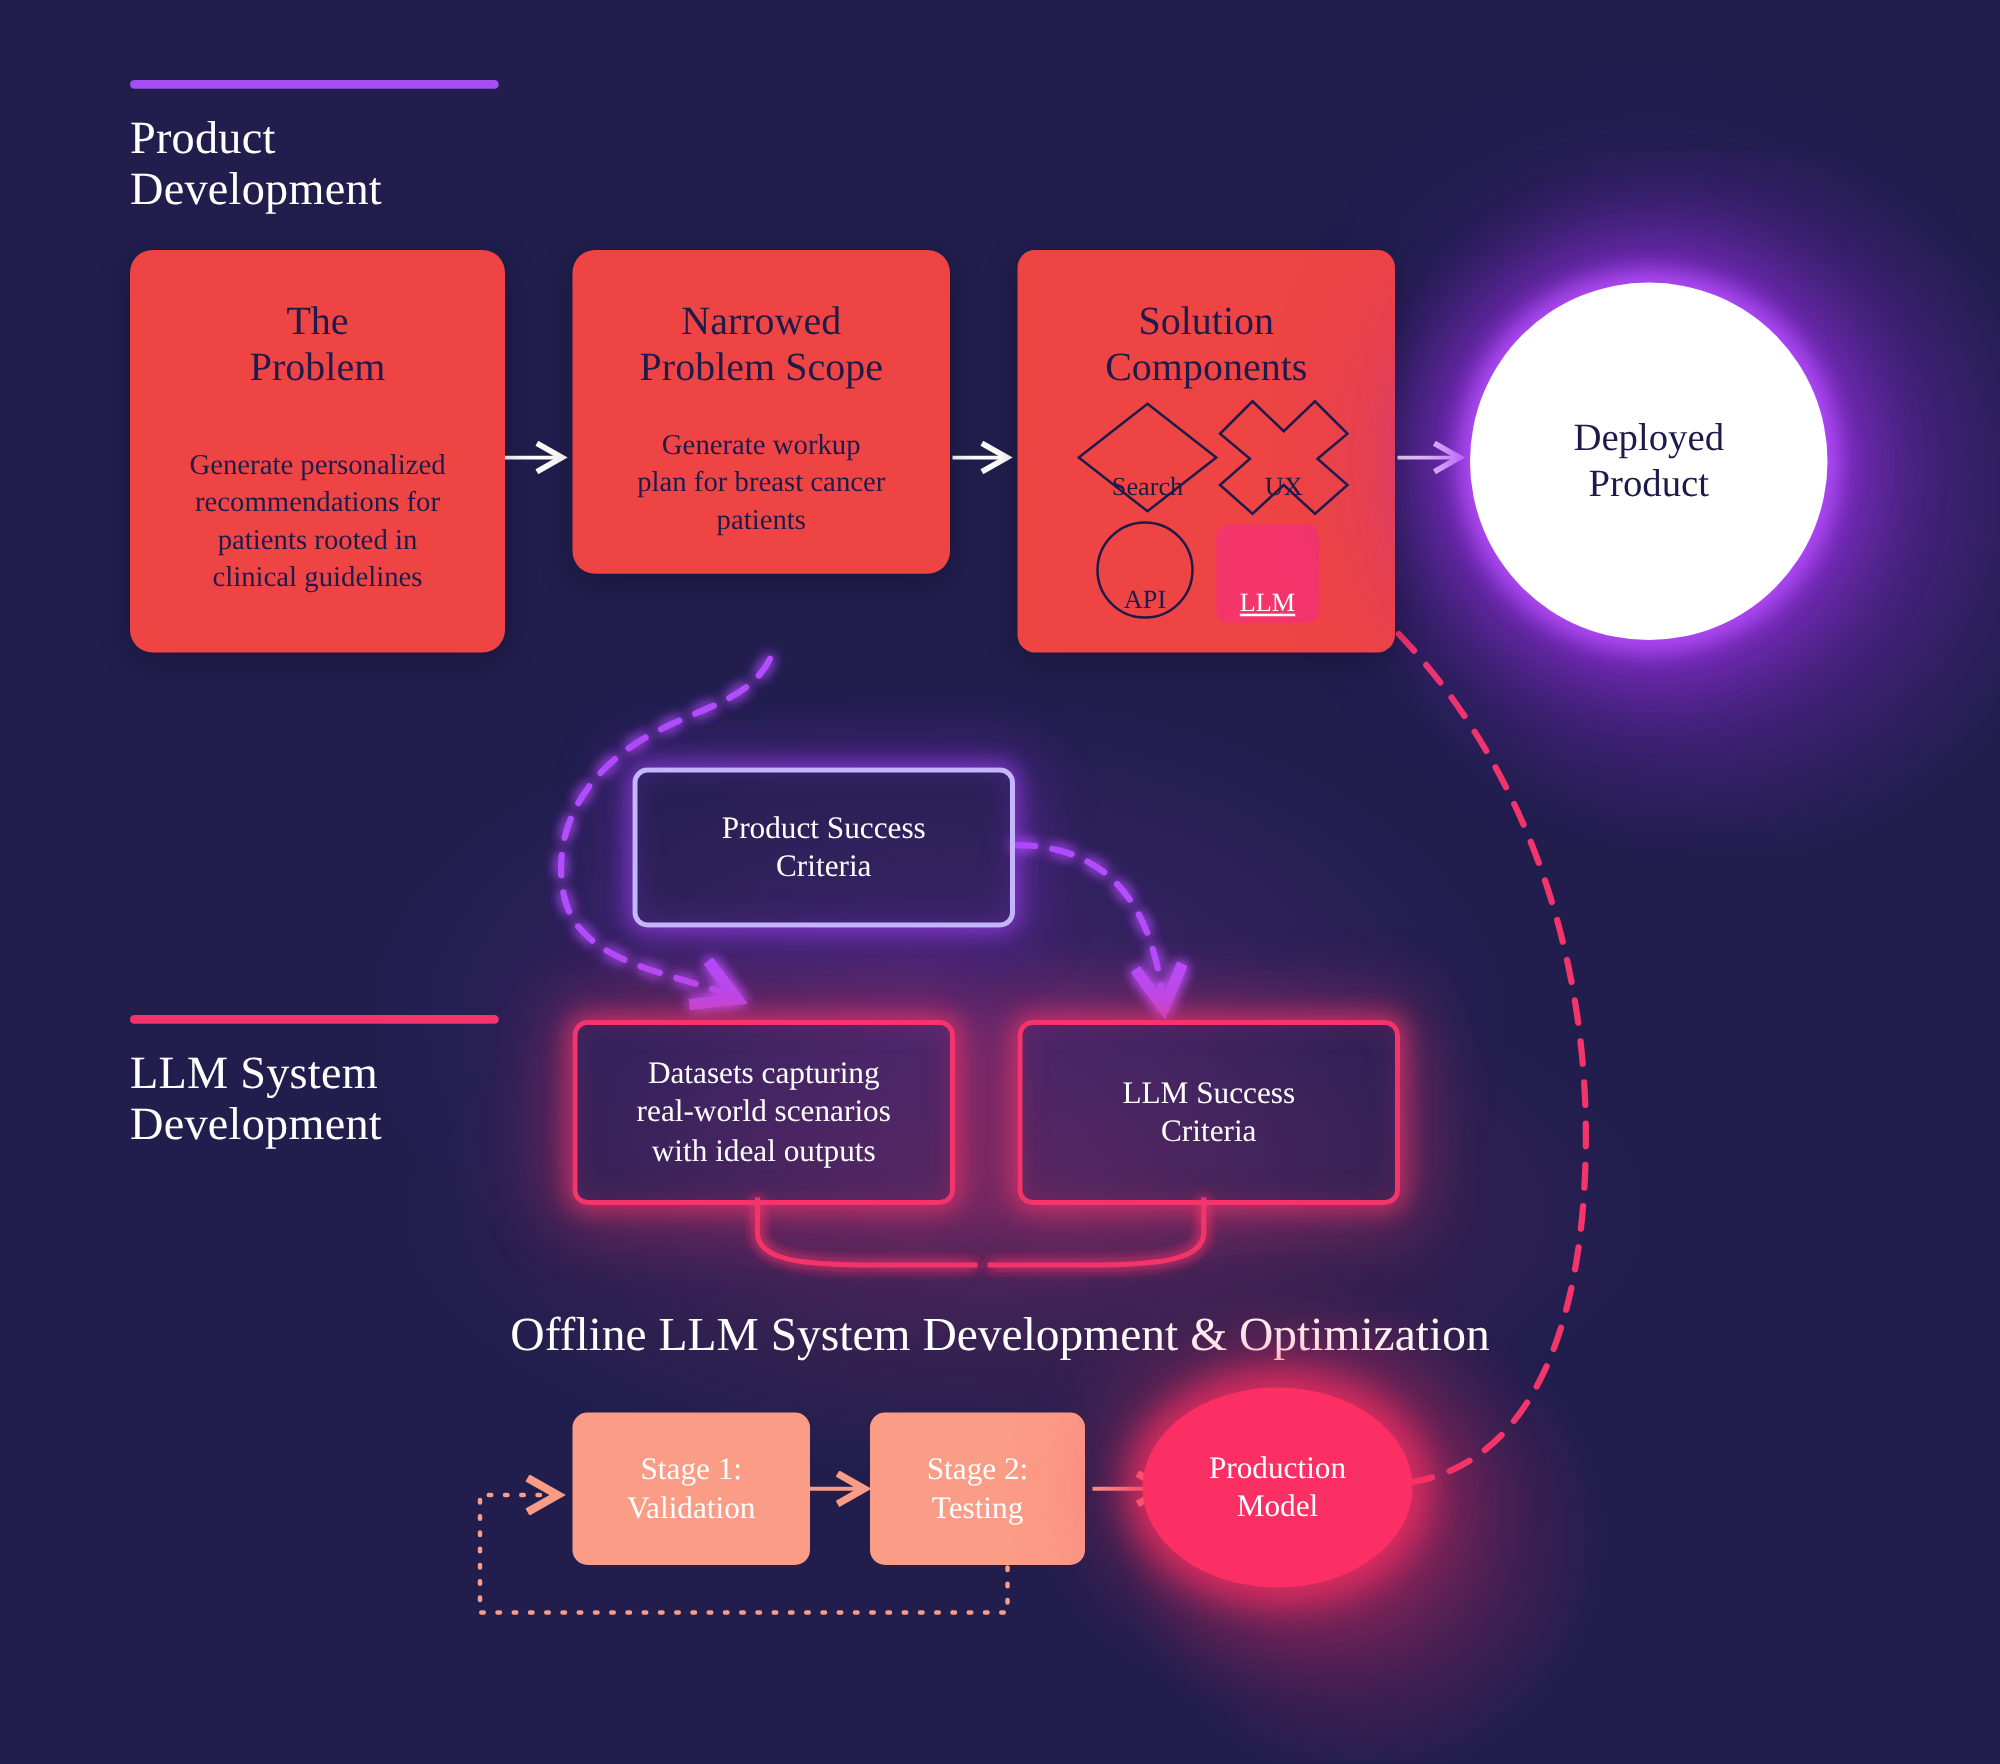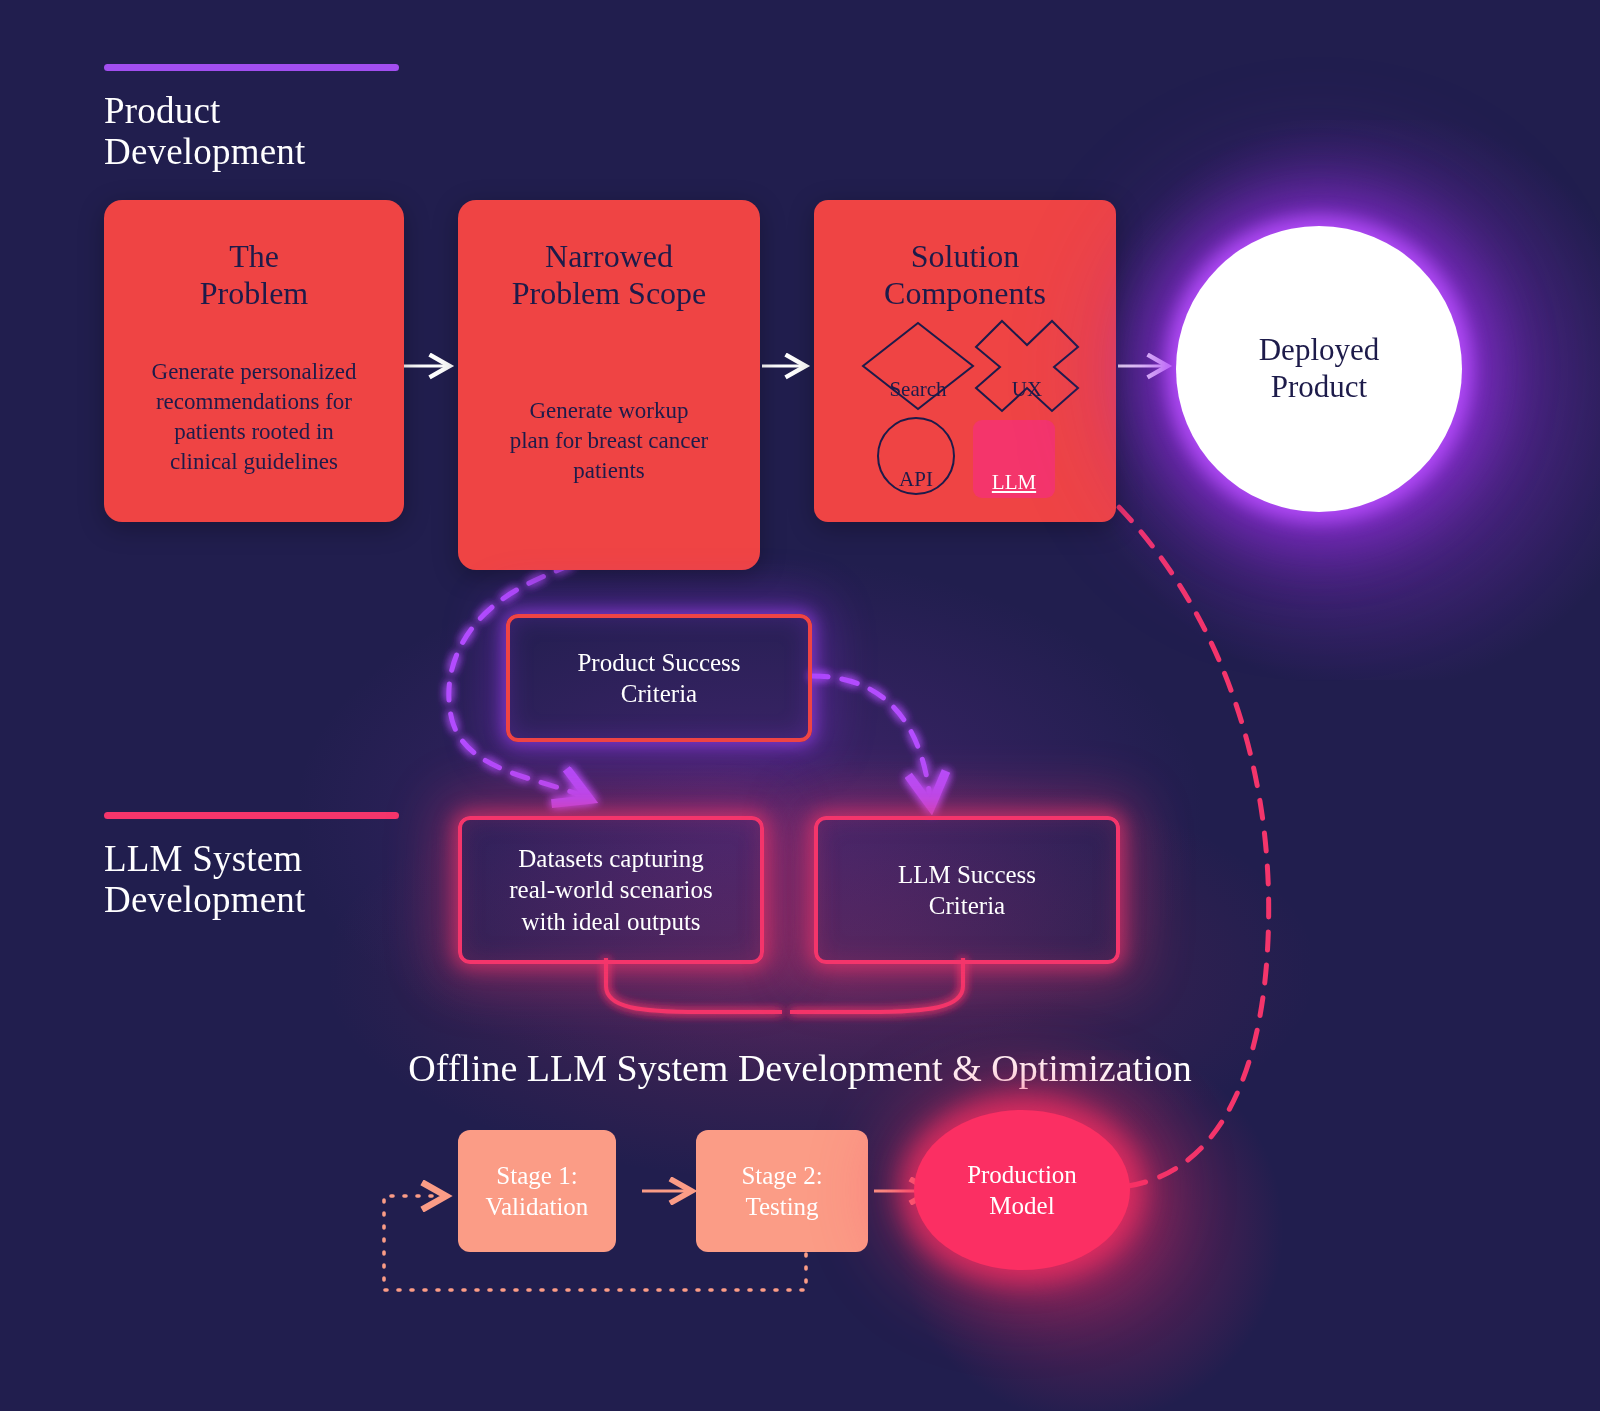--- a/index.html
+++ b/index.html
@@ -65,21 +65,21 @@
     box-shadow:0 0 18px 10px rgba(186,80,255,.85),0 0 58px 30px rgba(160,50,240,.55),0 0 110px 60px rgba(140,40,220,.30);
     display:flex;align-items:center;justify-content:center;
     color:#1d1b4a;font-size:31px;font-weight:normal;line-height:1.18;text-align:center;white-space:pre-line;
   }
 
   
   .neon{position:absolute;display:flex;align-items:center;justify-content:center;
         border-radius:12px;text-align:center;color:#ffffff;white-space:pre-line;}
   #psc{
     left:506px;top:614px;width:298px;height:120px;
-    border:4px solid #ef4444;font-size:25px;line-height:1.26;
+    border:4px solid #c4b5fd;font-size:25px;line-height:1.26;
     box-shadow:0 0 16px 4px rgba(170,70,255,.55),0 0 46px 18px rgba(150,50,240,.28),inset 0 0 24px rgba(160,60,250,.22);
   }
   #ds{
     left:458px;top:816px;width:298px;height:140px;
     border:4px solid #f4356b;font-size:25px;line-height:1.26;
     box-shadow:0 0 18px 5px rgba(244,53,107,.60),0 0 52px 22px rgba(244,53,107,.30),inset 0 0 24px rgba(244,53,107,.18);
   }
   #lsc{
     left:814px;top:816px;width:298px;height:140px;
     border:4px solid #f4356b;font-size:25px;line-height:1.26;
@@ -90,21 +90,21 @@
     position:absolute;left:0;top:1046px;width:1600px;text-align:center;
     color:#ffffff;font-size:38px;
   }
 
   
   .stage-box{
     position:absolute;background:#fb9c86;border-radius:12px;
     display:flex;align-items:center;justify-content:center;text-align:center;
     color:#fff;font-size:25px;line-height:1.24;white-space:pre-line;
   }
-  #stage1{left:458px;top:1130px;width:158px;height:122px;}
+  #stage1{left:458px;top:1130px;width:190px;height:122px;}
   #stage2{left:696px;top:1130px;width:172px;height:122px;}
   #prodmodel{
     position:absolute;left:914px;top:1110px;width:216px;height:160px;border-radius:50%;
     background:#fb2f63;
     box-shadow:0 0 26px 14px rgba(251,47,99,.70),0 0 70px 34px rgba(251,47,99,.38);
     display:flex;align-items:center;justify-content:center;text-align:center;
     color:#ffffff;font-size:25px;line-height:1.26;white-space:pre-line;
   }
 
   #lines{position:absolute;inset:0;width:1600px;height:1411px;pointer-events:none;}
@@ -189,21 +189,21 @@
 
   <div class="card" style="left:104px;top:200px;width:300px;height:322px;">
     <div class="hd">The
 Problem</div>
     <div class="bd">Generate personalized
 recommendations for
 patients rooted in
 clinical guidelines</div>
   </div>
 
-  <div class="card" style="left:458px;top:200px;width:302px;height:370px;justify-content:space-between;">
+  <div class="card" style="left:458px;top:200px;width:302px;height:259px;justify-content:space-between;">
     <div class="hd">Narrowed
 Problem Scope</div>
     <div class="bd">Generate workup
 plan for breast cancer
 patients</div>
   </div>
 
   <div class="card" style="left:814px;top:200px;width:302px;height:322px;border-radius:14px;">
     <div class="hd">Solution
 Components</div>

